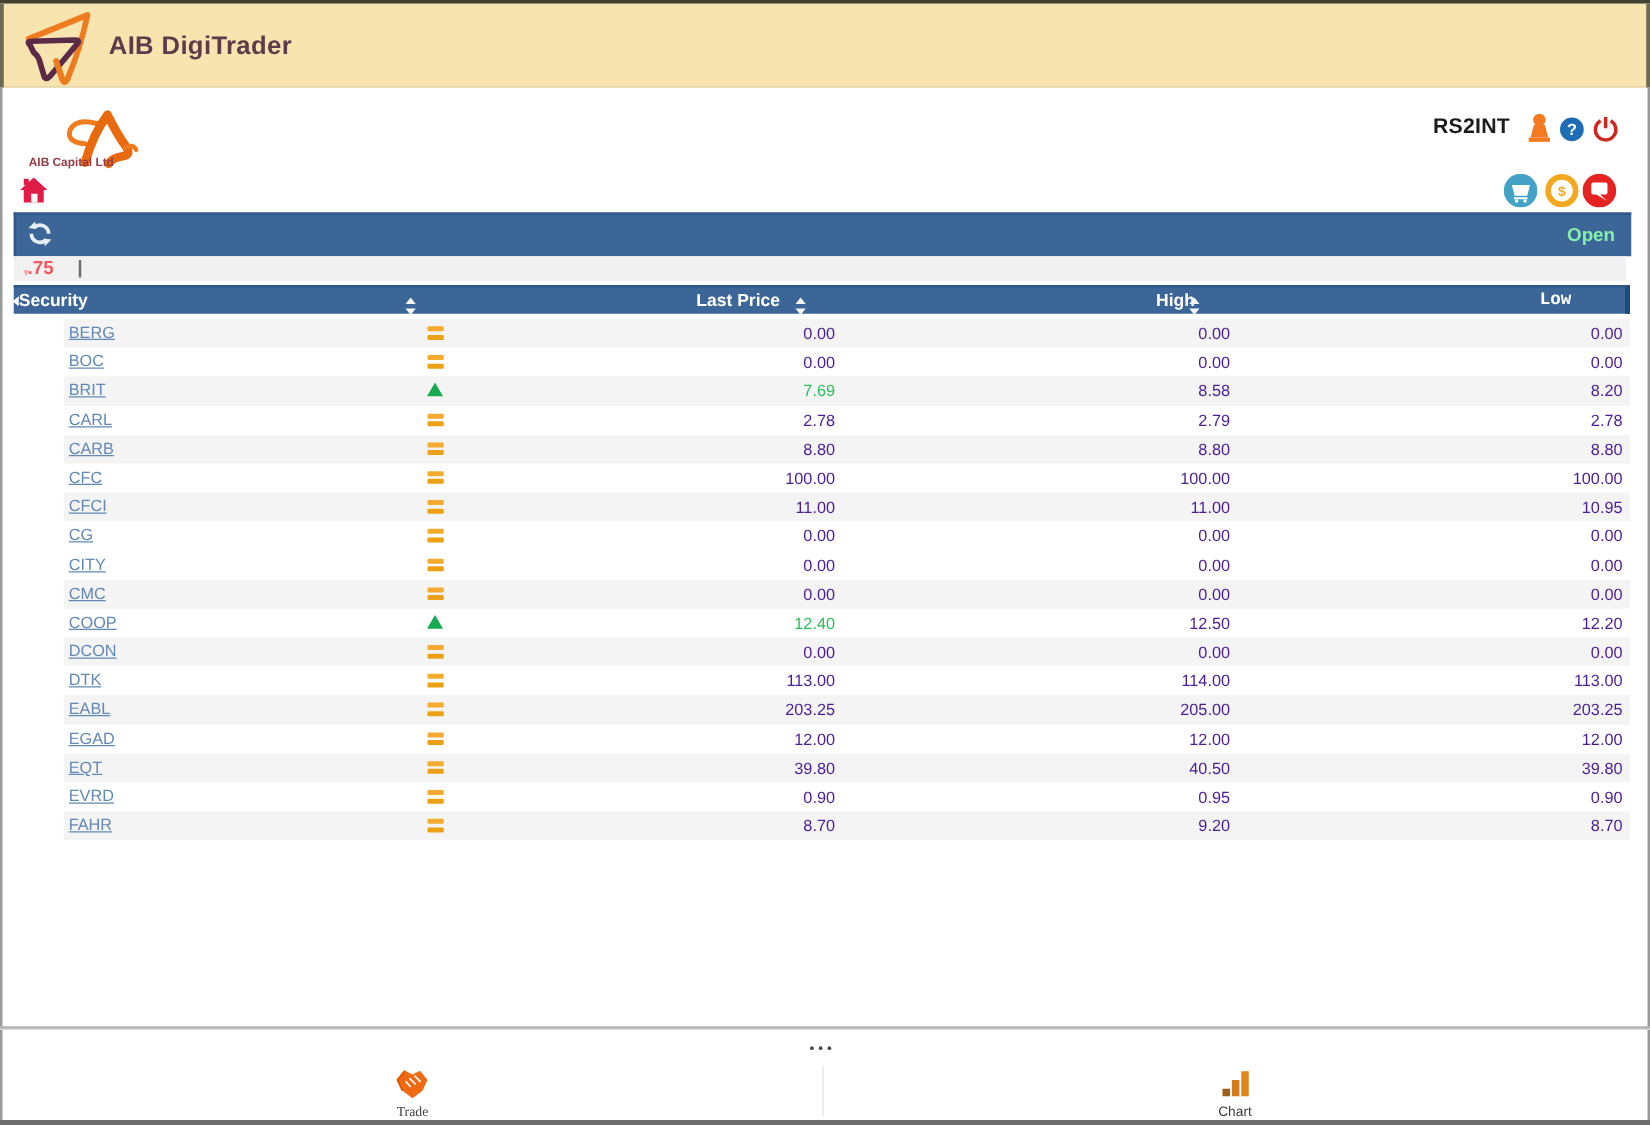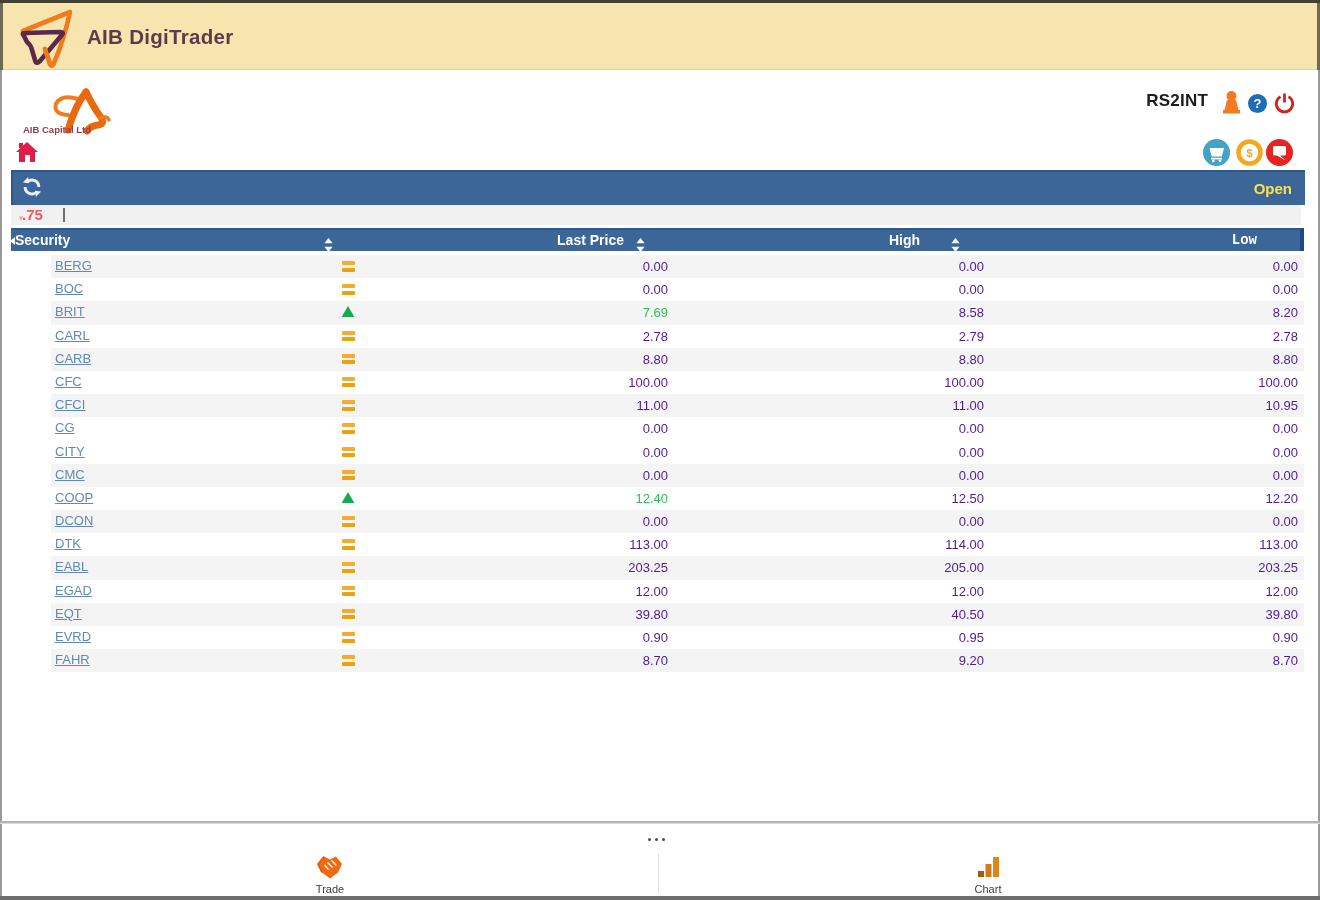--- a/index.html
+++ b/index.html
@@ -26,35 +26,35 @@
 #icoPerson{top:91px;right:79px;}
 #icoHelp{top:94px;right:53px;width:19px;height:19px;border-radius:50%;background:#1e6cb4;color:#fff;font-size:13px;font-weight:bold;text-align:center;line-height:19px;}
 #icoPower{top:93px;right:25px;}
 #icoCart{top:139px;right:90px;}
 #icoCoin{top:139px;right:57px;}
 #icoChat{top:139px;right:27px;}
 
 
 #rbar{left:11px;top:170px;width:1294px;height:35px;background:#3c6697;border-top:2px solid #30588a;border-left:2px solid #30588a;}
 #rbar svg{position:absolute;left:8px;top:4px;}
-#openlbl{position:absolute;right:13px;top:0;line-height:33px;font-size:15px;font-weight:bold;color:#fde047;}
+#openlbl{position:absolute;right:13px;top:0;line-height:33px;font-size:15px;font-weight:bold;color:#86efac;}
 
 
 #ticker{left:11px;top:205px;width:1290px;height:20px;background:#f1f1f1;font-size:14px;line-height:20px;}
 #ticker .red{position:absolute;left:11px;color:#f05a60;font-weight:bold;font-size:15px;}
 #ticker .tick{position:absolute;left:6px;top:4px;color:#f5a9ad;font-size:8px;}
 #ticker .bar{position:absolute;left:52px;top:3px;width:2px;height:14px;background:#6f6f6f;}
 
 
 #thead{left:11px;top:228px;width:1293px;height:23px;background:#3c6697;border-top:2px solid #2d568a;border-right:4px solid #1d4a82;color:#fff;font-size:14px;font-weight:bold;line-height:21px;}
 #thead span{position:absolute;}
 #h-sec{left:4px;}
 #h-arrow{left:-1px;top:7px;width:0;height:0;border-top:4px solid transparent;border-bottom:4px solid transparent;border-right:5px solid #fff;}
 #h-lp{right:676px;}
-#h-hi{right:380px;}
+#h-hi{right:344px;}
 #h-lo{right:43px;font-family:Liberation Mono, monospace;}
 .sorti{opacity:.95;}
 #s1{left:313px;top:8px;}
 #s2{right:655px;top:8px;}
 #s3{right:340px;top:8px;}
 
 
 #tbody{left:11px;top:255px;width:1253px;margin-left:40px;}
 .tr{position:relative;height:23.2px;font-size:13px;}
 .tr.odd{background:#f4f4f4;}
@@ -71,21 +71,21 @@
 .lo{right:6px;}
 .g{color:#2fbd59;}
 
 
 #divider{left:0;top:821px;width:1320px;height:3px;background:#b5b5b5;border-bottom:1px solid #dcdcdc;}
 #dots{left:648px;top:836px;line-height:0;}
 #dots i{display:inline-block;width:3px;height:3px;border-radius:50%;background:#4a4a4a;margin-right:4px;}
 #navdiv{left:658px;top:853px;width:1px;height:40px;background:#e2e2e2;}
 .navitem{text-align:center;font-size:11px;color:#3c3c3c;}
 .navitem svg{margin-top:3px;}
-#nav-trade{left:290px;top:851px;width:80px;}
+#nav-trade{left:290px;top:851px;width:80px;font-family:Liberation Serif, serif;}
 #nav-chart{left:948px;top:851px;width:80px;}
 .navitem .lab{display:block;margin-top:1px;}
 #bottomstrip{left:0;top:896px;width:1320px;height:4px;background:#6e6e6e;}
 </style></head>
 <body>
 <div class="abs" id="topline"></div>
 <div class="abs" id="banner">
   <span class="edge" style="left:0;"></span>
   <span class="edge" style="right:0;"></span>
 </div>

